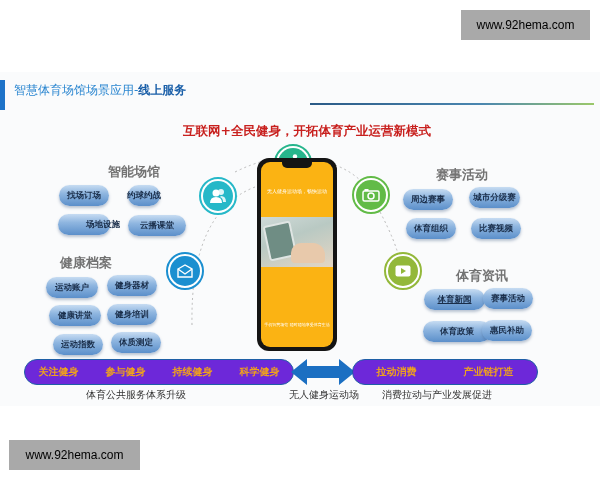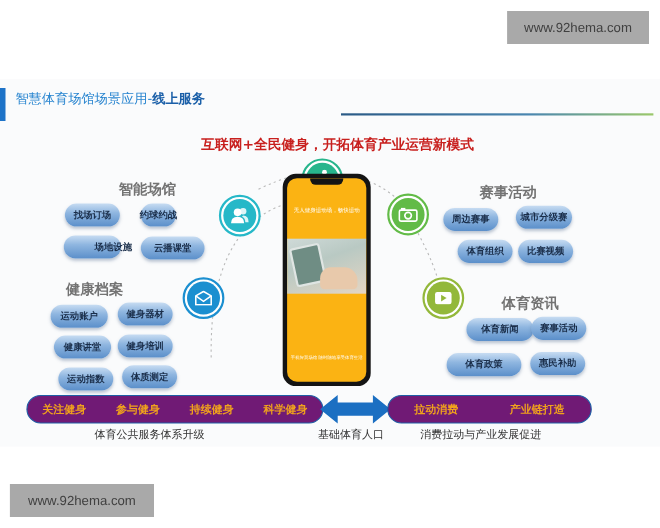--- a/index.html
+++ b/index.html
@@ -1,20 +1,20 @@
 <!DOCTYPE html>
 <html><head>
 <meta charset="utf-8">
 <style>
   * { box-sizing: border-box; margin: 0; padding: 0; }
   html, body { width: 600px; height: 480px; background: #ffffff; overflow: hidden; }
   body { position: relative; font-family: "DejaVu Sans", "Liberation Sans", sans-serif; }
 
   .watermark {
-    position: absolute; background: #a9a9a9; color: #404040;
+    position: absolute; background: #a9a9a9; color: #000000;
     font-family: "Liberation Sans", sans-serif; font-size: 12px;
     display: flex; align-items: center; justify-content: center;
   }
   .wm-top { left: 461px; top: 10px; width: 129px; height: 30px; }
   .wm-bottom { left: 9px; top: 440px; width: 131px; height: 30px; }
 
   .slide {
     position: absolute; left: 0; top: 72px; width: 600px; height: 334px;
     background: #fafbfc;
   }
@@ -83,21 +83,21 @@
     position: absolute; left: 30px; top: 26px; width: 34px; height: 20px;
     background: #e8c9ab; border-radius: 10px 12px 4px 4px;
   }
   .phone-foot {
     position: absolute; left: 2px; right: 2px; top: 160px; font-size: 4px; color: #ffffff;
     text-align: center; white-space: nowrap; overflow: hidden;
   }
 
   .band {
     position: absolute; top: 287px; height: 26px; border: 1.5px solid #1e5fa6;
-    border-radius: 13px; background: #701a75;
+    border-radius: 13px; background: #6d28d9;
     display: flex; align-items: center; justify-content: space-around;
   }
   .band-left { left: 24px; width: 270px; }
   .band-right { left: 352px; width: 186px; }
   .band-item { color: #f0a21c; font-size: 10px; font-weight: bold; white-space: nowrap; }
 
   .arrow { position: absolute; left: 291px; top: 285px; width: 64px; height: 30px; }
 
   .caption { position: absolute; top: 316px; font-size: 10px; color: #333333; white-space: nowrap; }
 </style>
@@ -129,27 +129,27 @@
   <div class="pill" style="left:46px; top:205px; width:52px;">运动账户</div>
   <div class="pill" style="left:107px; top:203px; width:50px;">健身器材</div>
   <div class="pill" style="left:49px; top:233px; width:52px;">健康讲堂</div>
   <div class="pill" style="left:107px; top:232px; width:50px;">健身培训</div>
   <div class="pill" style="left:53px; top:262px; width:50px;">运动指数</div>
   <div class="pill" style="left:111px; top:260px; width:50px;">体质测定</div>
 
   <div class="section-label" style="left:436px; top:94px;">赛事活动</div>
   <div class="pill" style="left:403px; top:117px; width:50px;">周边赛事</div>
   <div class="pill" style="left:469px; top:115px; width:51px;">城市分级赛</div>
-  <div class="pill" style="left:416px; top:146px; width:50px;">体育组织</div>
+  <div class="pill" style="left:406px; top:146px; width:50px;">体育组织</div>
   <div class="pill" style="left:471px; top:146px; width:50px;">比赛视频</div>
 
   <div class="section-label" style="left:456px; top:195px;">体育资讯</div>
-  <div class="pill" style="left:424px; top:217px; width:61px;">体育新闻</div>
+  <div class="pill" style="left:424px; top:217px; width:61px;text-decoration:underline;">体育新闻</div>
   <div class="pill" style="left:483px; top:216px; width:50px;">赛事活动</div>
-  <div class="pill" style="left:406px; top:249px; width:68px;">体育政策</div>
+  <div class="pill" style="left:423px; top:249px; width:68px;">体育政策</div>
   <div class="pill" style="left:482px; top:248px; width:50px;">惠民补助</div>
 
   <div class="icon-circle" style="left:199px; top:105px; border:2px solid #26b8c8;">
     <div class="inner" style="background:#26b8c8;">
       <svg width="18" height="16" viewBox="0 0 18 16">
           <circle cx="7" cy="5" r="3.5" fill="#fff"></circle>
           <path d="M1 15 Q1 9 7 9 Q13 9 13 15 Z" fill="#fff"></path>
           <circle cx="12" cy="4" r="3" fill="#fff" opacity="0.85"></circle>
           <path d="M12 8 Q17 8 17 14 L14 14 Q14 10 11 9 Z" fill="#fff" opacity="0.85"></path>
         </svg>
@@ -211,17 +211,17 @@
   <svg class="arrow" viewBox="0 0 64 30">
     <path d="M0 15 L16 2 L16 9 L48 9 L48 2 L64 15 L48 28 L48 21 L16 21 L16 28 Z" fill="#1b6fc2"></path>
   </svg>
 
   <div class="band band-right">
     <span class="band-item">拉动消费</span>
     <span class="band-item">产业链打造</span>
   </div>
 
   <div class="caption" style="left:86px;">体育公共服务体系升级</div>
-  <div class="caption" style="left:289px;">基础体育人口</div>
+  <div class="caption" style="left:289px;">无人健身运动场</div>
   <div class="caption" style="left:382px;">消费拉动与产业发展促进</div>
 </div>
 
 <div class="watermark wm-bottom">www.92hema.com</div>
 
 </body></html>

